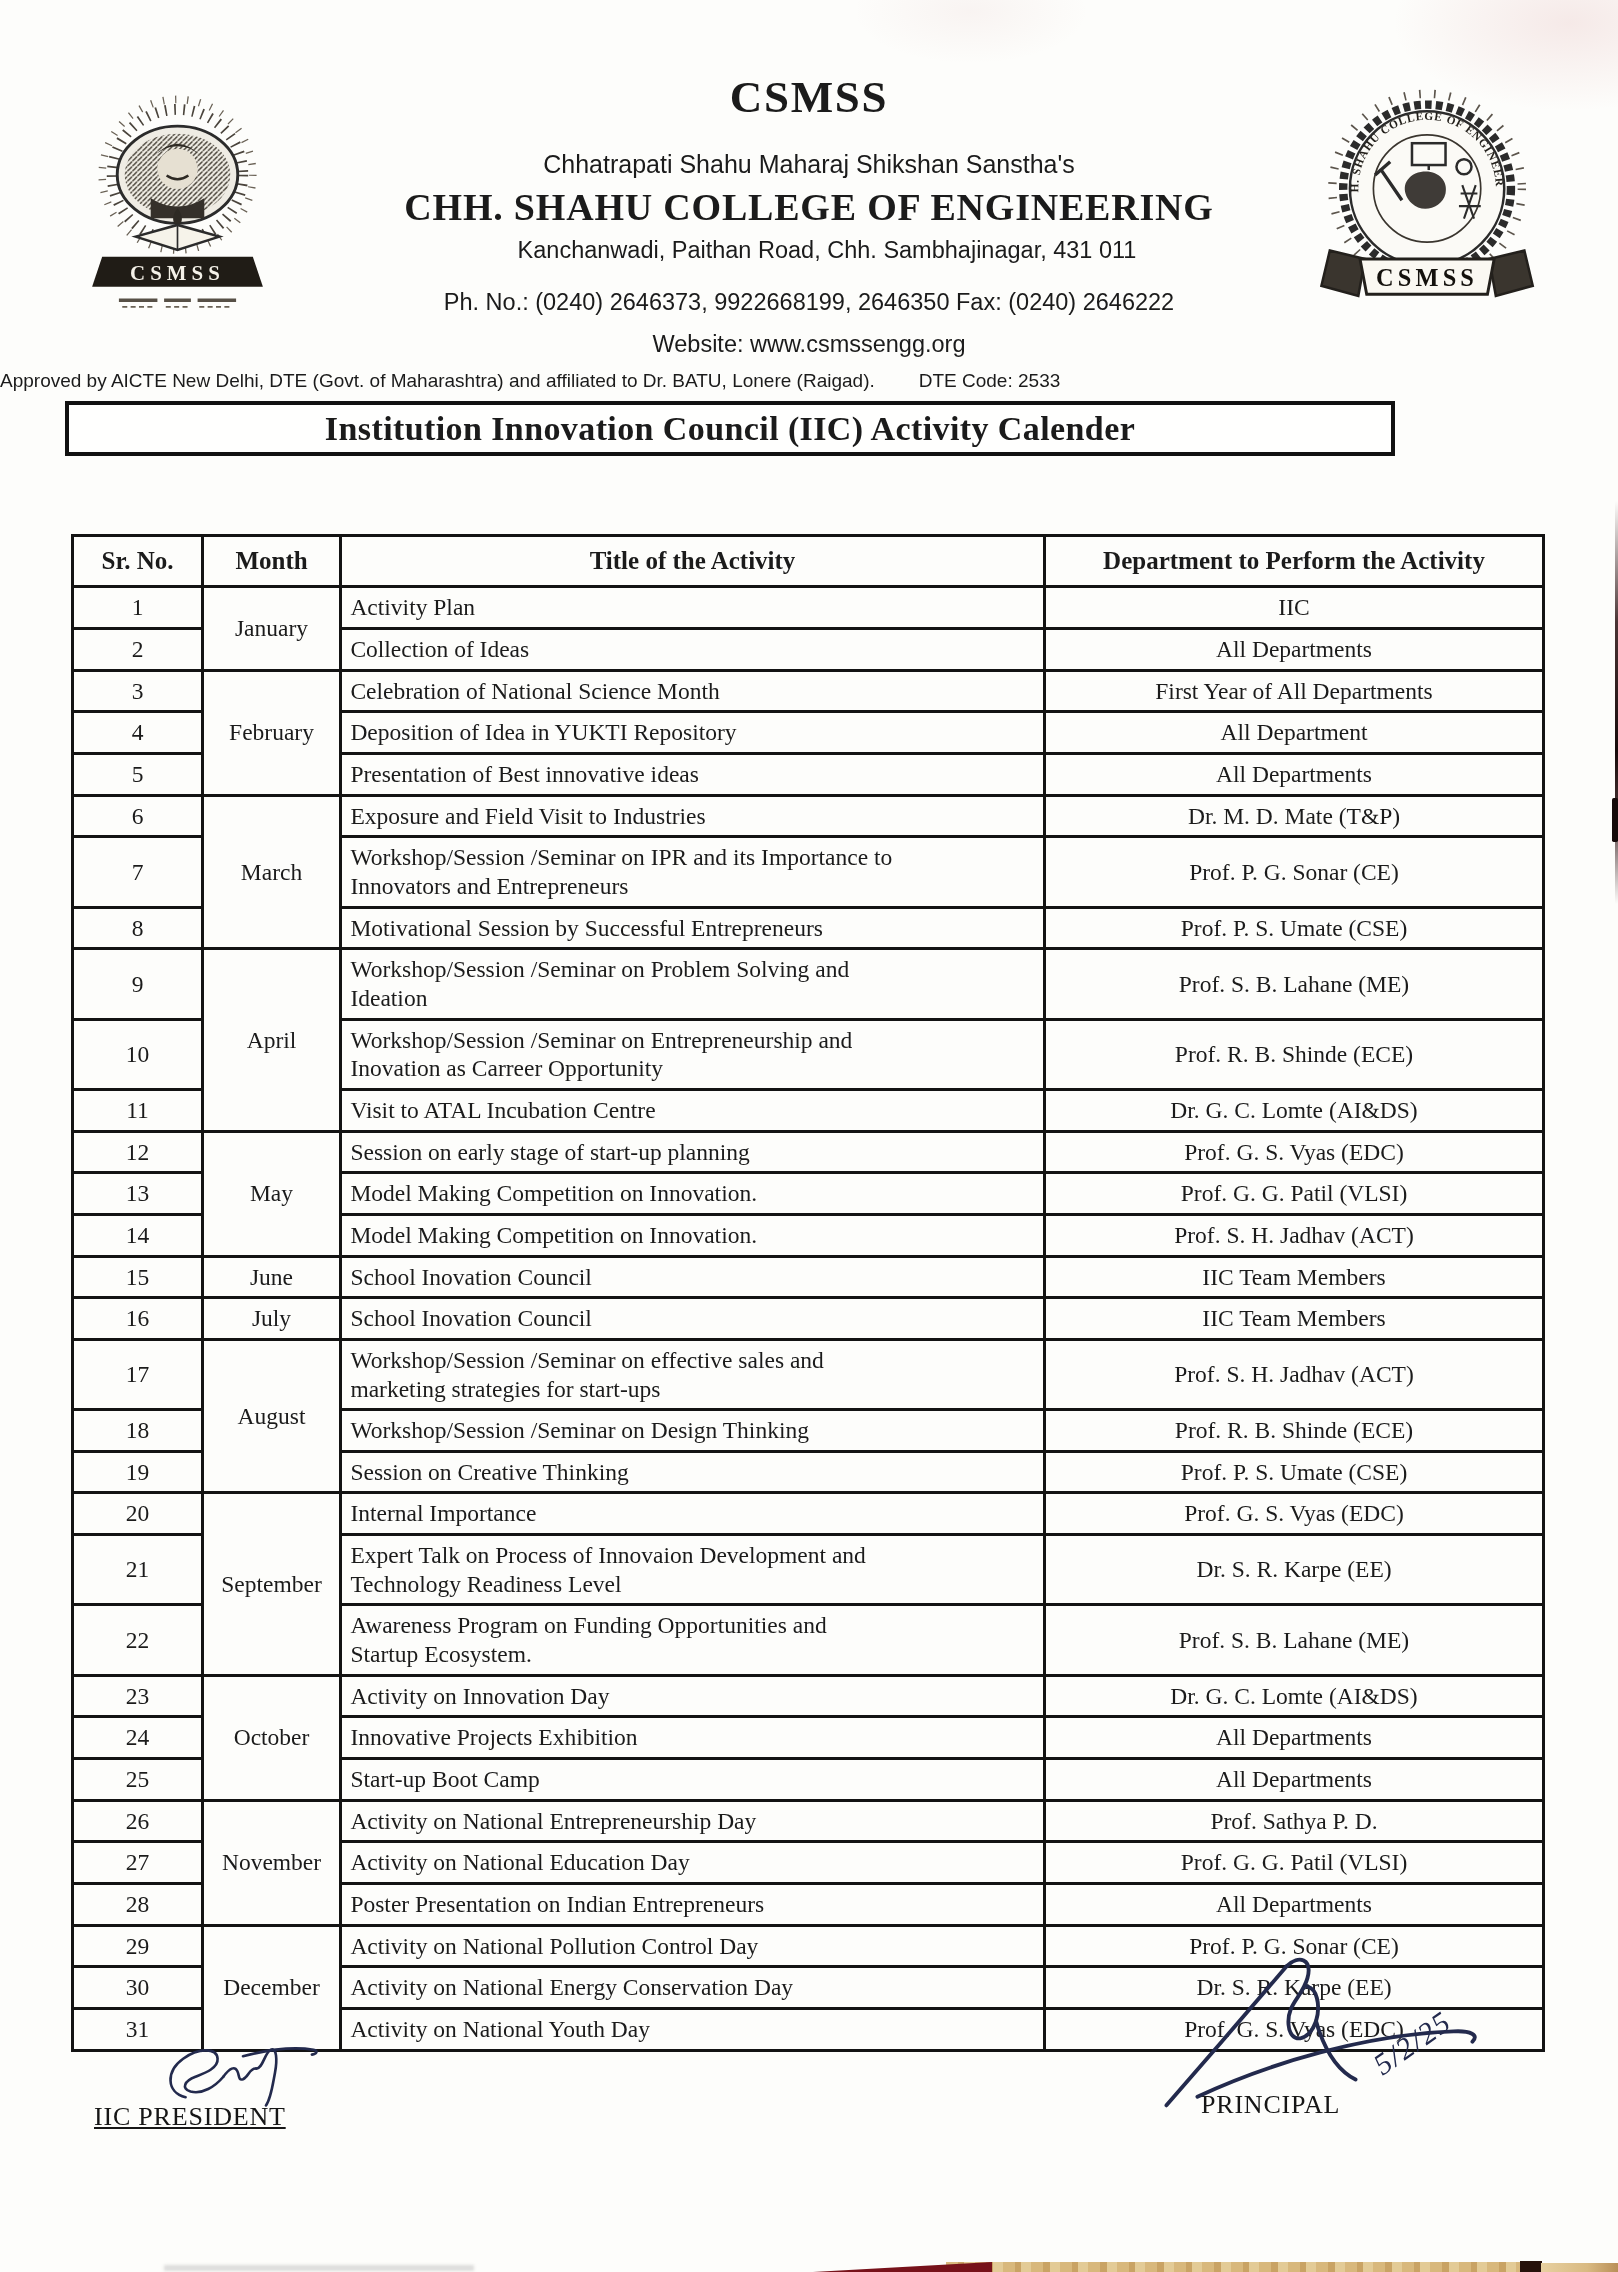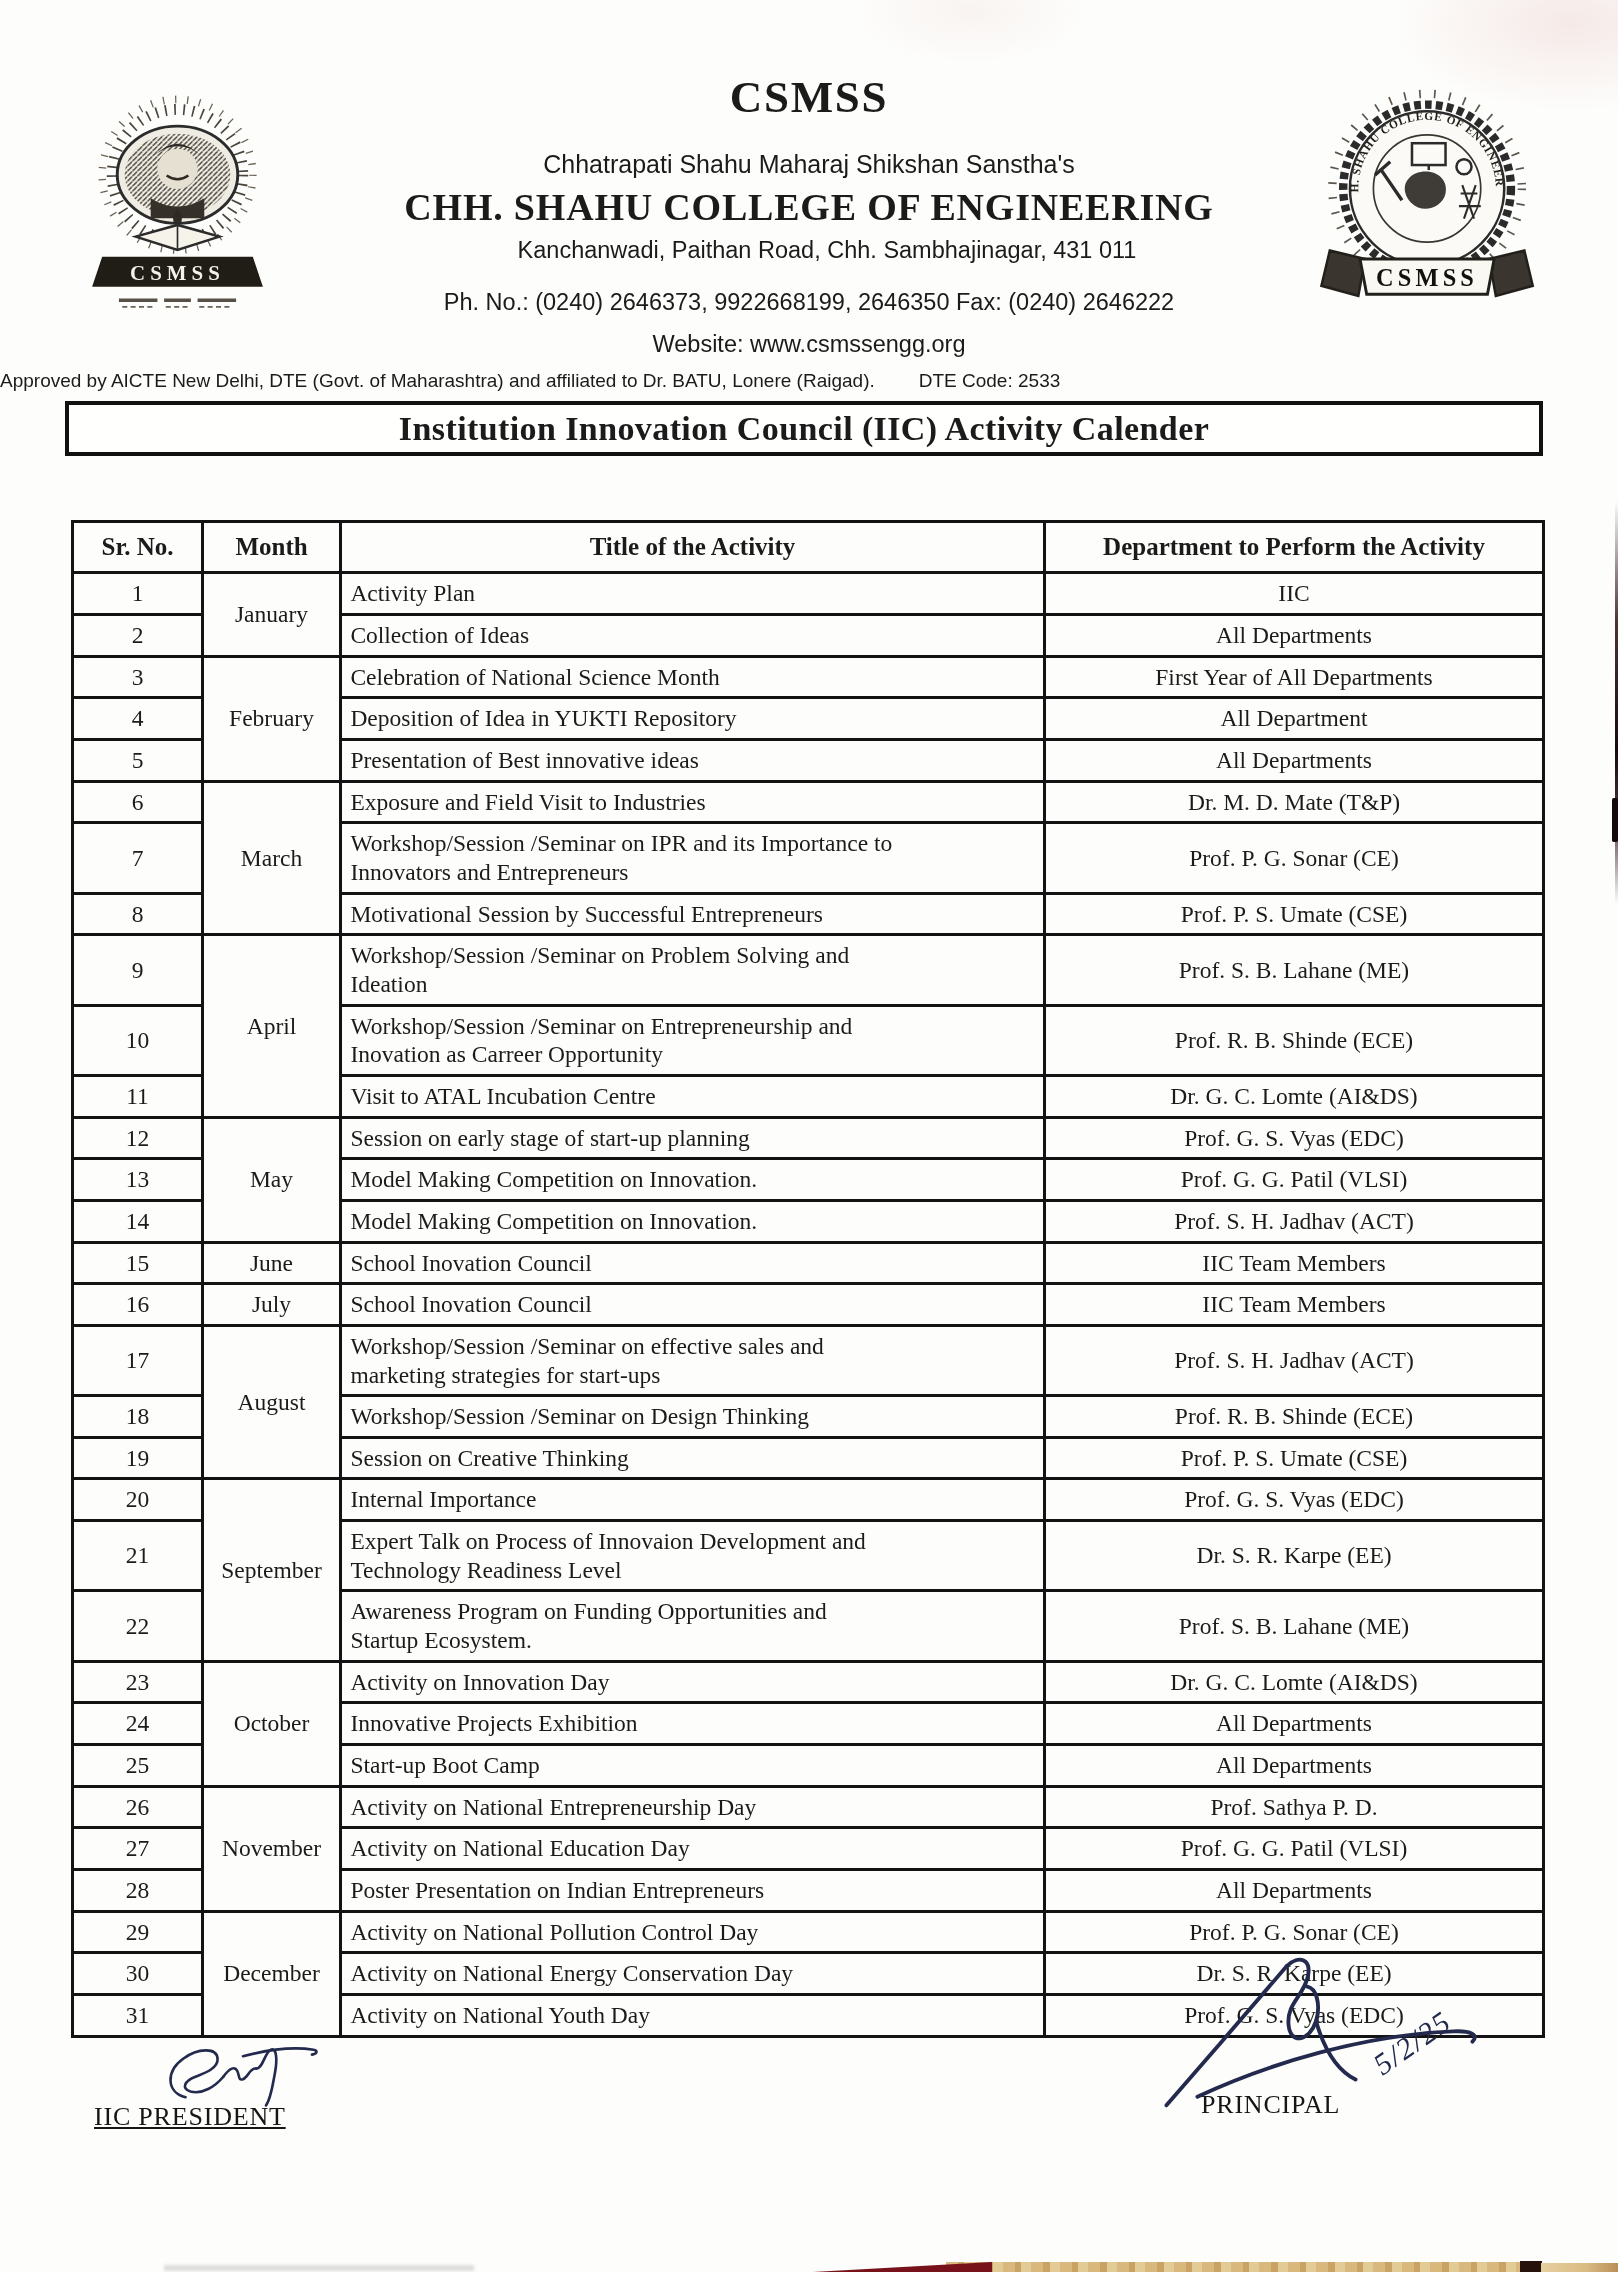--- a/index.html
+++ b/index.html
@@ -20,28 +20,28 @@
   .lh-college { font:bold 38px/1.12 "Liberation Serif", serif; margin-top:5px; letter-spacing:0.8px; }
   .lh-address { font:23.5px/1.25 "Liberation Sans", sans-serif; margin-top:7.5px;padding-left:36px; }
   .lh-phone   { font:23.5px/1.25 "Liberation Sans", sans-serif; margin-top:23px; }
   .lh-web     { font:23.5px/1.25 "Liberation Sans", sans-serif; margin-top:13px; }
   .lh-approval{ display:flex; gap:44px; font:19px/1.3 "Liberation Sans", sans-serif; margin-top:9.2px; }
   .logo { position:absolute; }
   .logo-left  { left:77px;  top:91px; }
   .logo-right { left:1308px; top:86px; }
   
   .title-box {
-    position:absolute; left:65px; top:401px; width:1478px; height:55px;
+    position:absolute; left:65px; top:401px; width:1330px; height:55px;
     border:4.2px solid #111; display:flex; align-items:center; justify-content:center;
     background:#fffffe;
   }
   .title-box span { font:bold 34px "Liberation Serif", serif; letter-spacing:0.4px; }
   
   .activity-table {
-    position:absolute; left:71px; top:520px; width:1472px;
+    position:absolute; left:71px; top:534px; width:1472px;
     border-collapse:collapse; table-layout:fixed;
   }
   .activity-table th, .activity-table td { border:3.4px solid #131313; vertical-align:middle; }
   .activity-table th { font:bold 25px/1.2 "Liberation Serif", serif; padding:9.2px 5px; text-align:center; }
   .activity-table td { font:23.5px/1.22 "Liberation Serif", serif; padding:5px 8.4px; }
   .td-sr, .td-month, .td-dept { text-align:center; }
   .td-title { text-align:left; white-space:pre-line; padding-left:10px; }
   
   .sig-svg { position:absolute; }
   .sig-label { position:absolute; font:26px "Liberation Serif", serif; letter-spacing:0.8px; color:#161616; }

